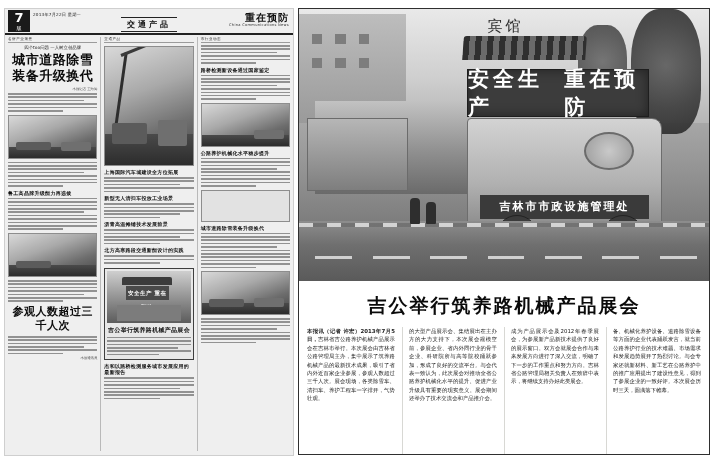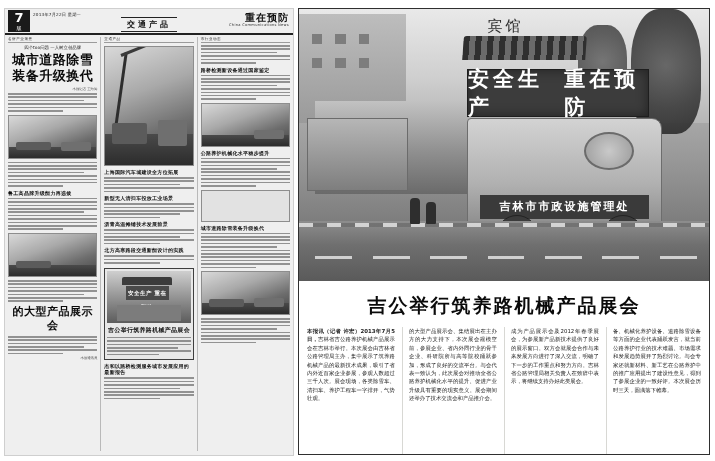--- a/index.html
+++ b/index.html
@@ -574,21 +574,21 @@
         </div>
         <div class="lines dense">
           <i></i>
             <i></i>
             <i></i>
             <i></i>
             <i class="mid"></i>
             <i></i>
             <i class="short"></i>
         </div>
-        <div class="headline-mid">的大型产品展示会</div>
+        <div class="headline-mid">参观人数超过三千人次</div>
         <div class="lines dense">
           <i></i>
             <i></i>
             <i></i>
             <i class="mid"></i>
             <i></i>
             <i class="short"></i>
         </div>
         <div class="byline">本报通讯员</div>
       </div>

